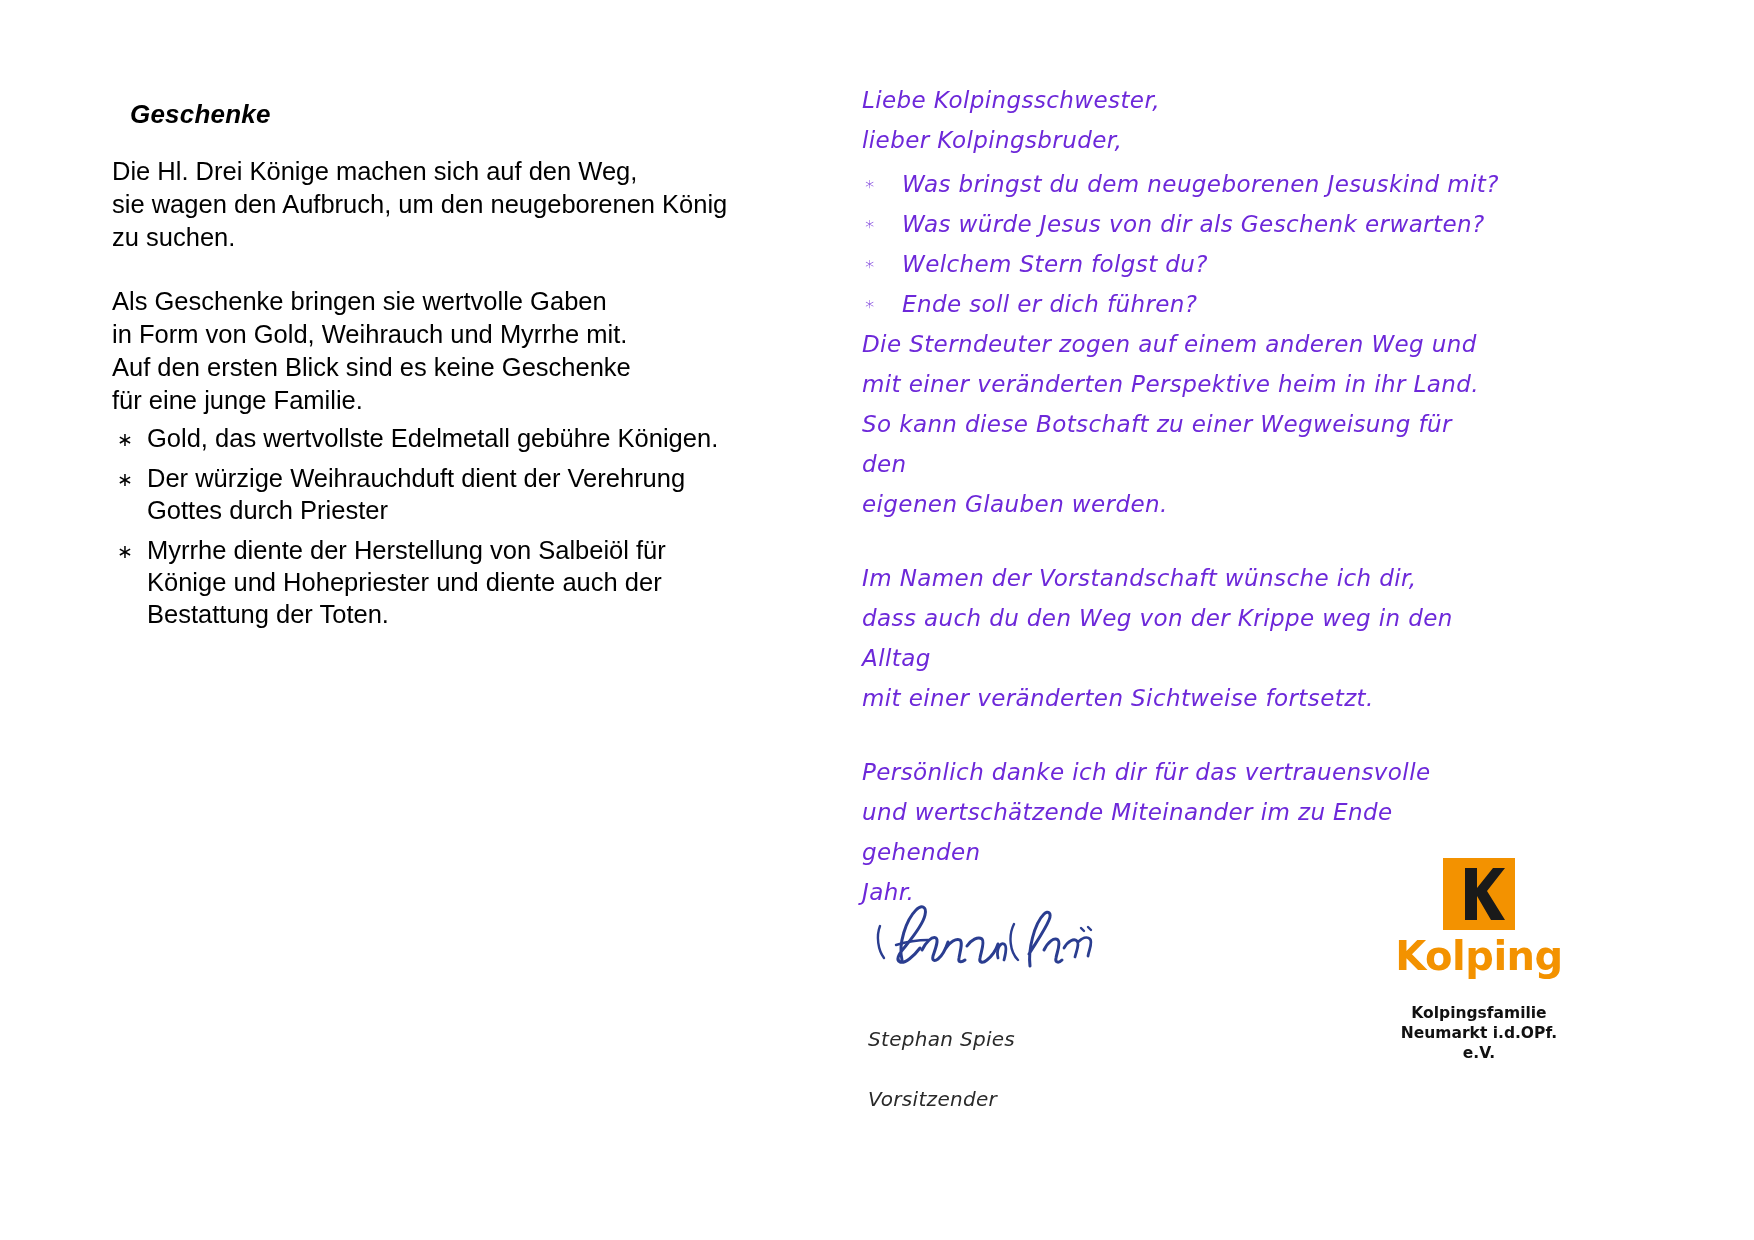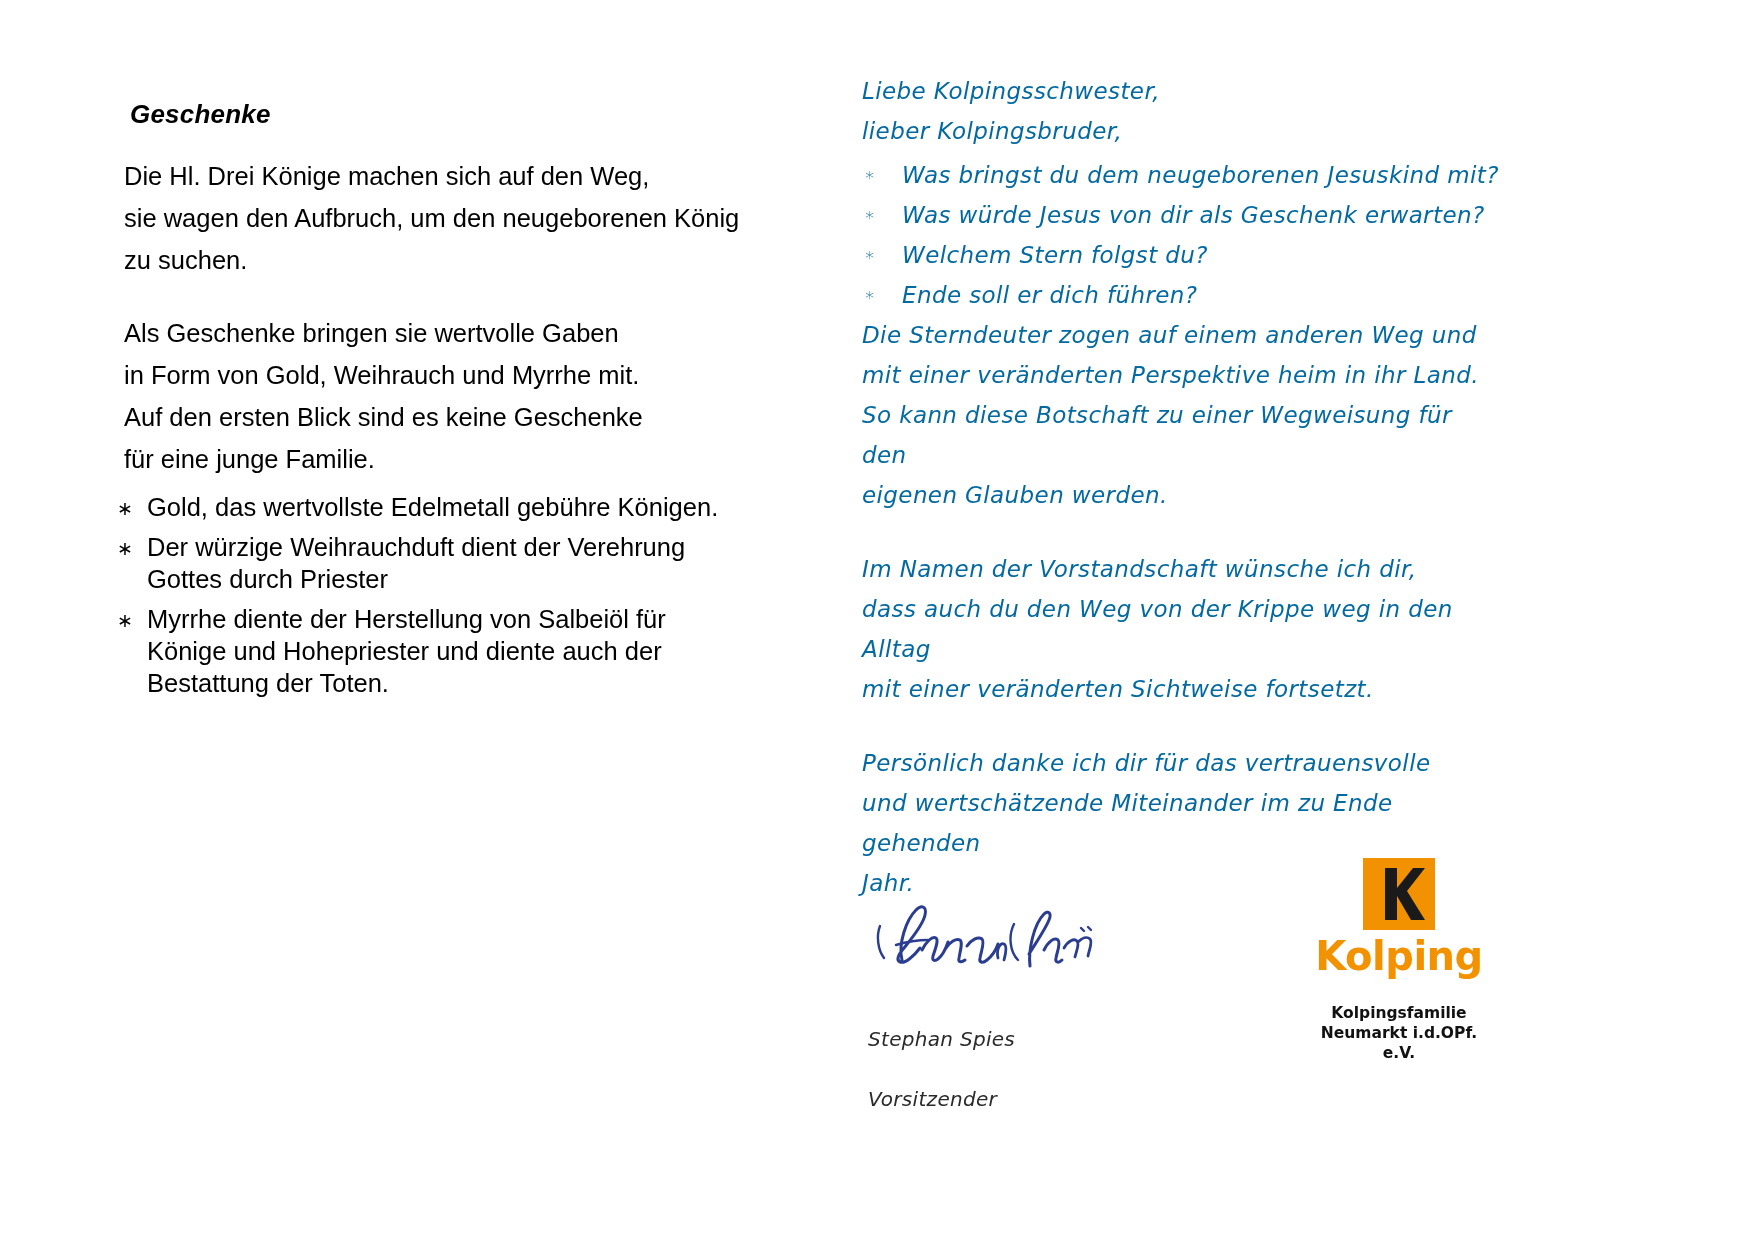--- a/index.html
+++ b/index.html
@@ -36,22 +36,22 @@
     font-style: italic;
     font-size: 26px;
     letter-spacing: 0.2px;
     margin: 0 0 26px 18px;
     line-height: 1.1;
   }
 
   .para {
     font-family: "Liberation Sans", sans-serif;
     font-size: 25.5px;
-    line-height: 42px;
-    margin: 12px;
+    line-height: 33px;
+    margin: 0;
     white-space: pre-line;
   }
 
   .para.gap-top {
     margin-top: 31px;
   }
 
   .bullet-list {
     list-style: none;
     margin: 6px 0 0 0;
@@ -88,25 +88,25 @@
     font-size: 17.5px;
     line-height: 24px;
     white-space: pre-line;
     color: #000;
   }
 
   
   .right-col {
     position: absolute;
     left: 862px;
-    top: 71px;
+    top: 80px;
     width: 640px;
     font-family: "DejaVu Sans", sans-serif;
     font-size: 23px;
-    color: #0369a1;
+    color: #6d28d9;
   }
 
   .hand {
     font-family: "DejaVu Sans", sans-serif;
     font-style: italic;
     font-weight: 300;
     font-size: 23px;
     line-height: 40px;
     letter-spacing: 0.4px;
     white-space: pre-line;
@@ -162,21 +162,21 @@
     font-size: 20px;
     line-height: 30px;
     color: #2a2a2a;
     white-space: pre-line;
     letter-spacing: 0.3px;
   }
 
   
   .logo-block {
     position: absolute;
-    left: 1304px;
+    left: 1384px;
     top: 858px;
     width: 190px;
     text-align: center;
   }
 
   .logo-mark {
     width: 72px;
     height: 72px;
     margin: 0 auto;
     background: #F39200;

